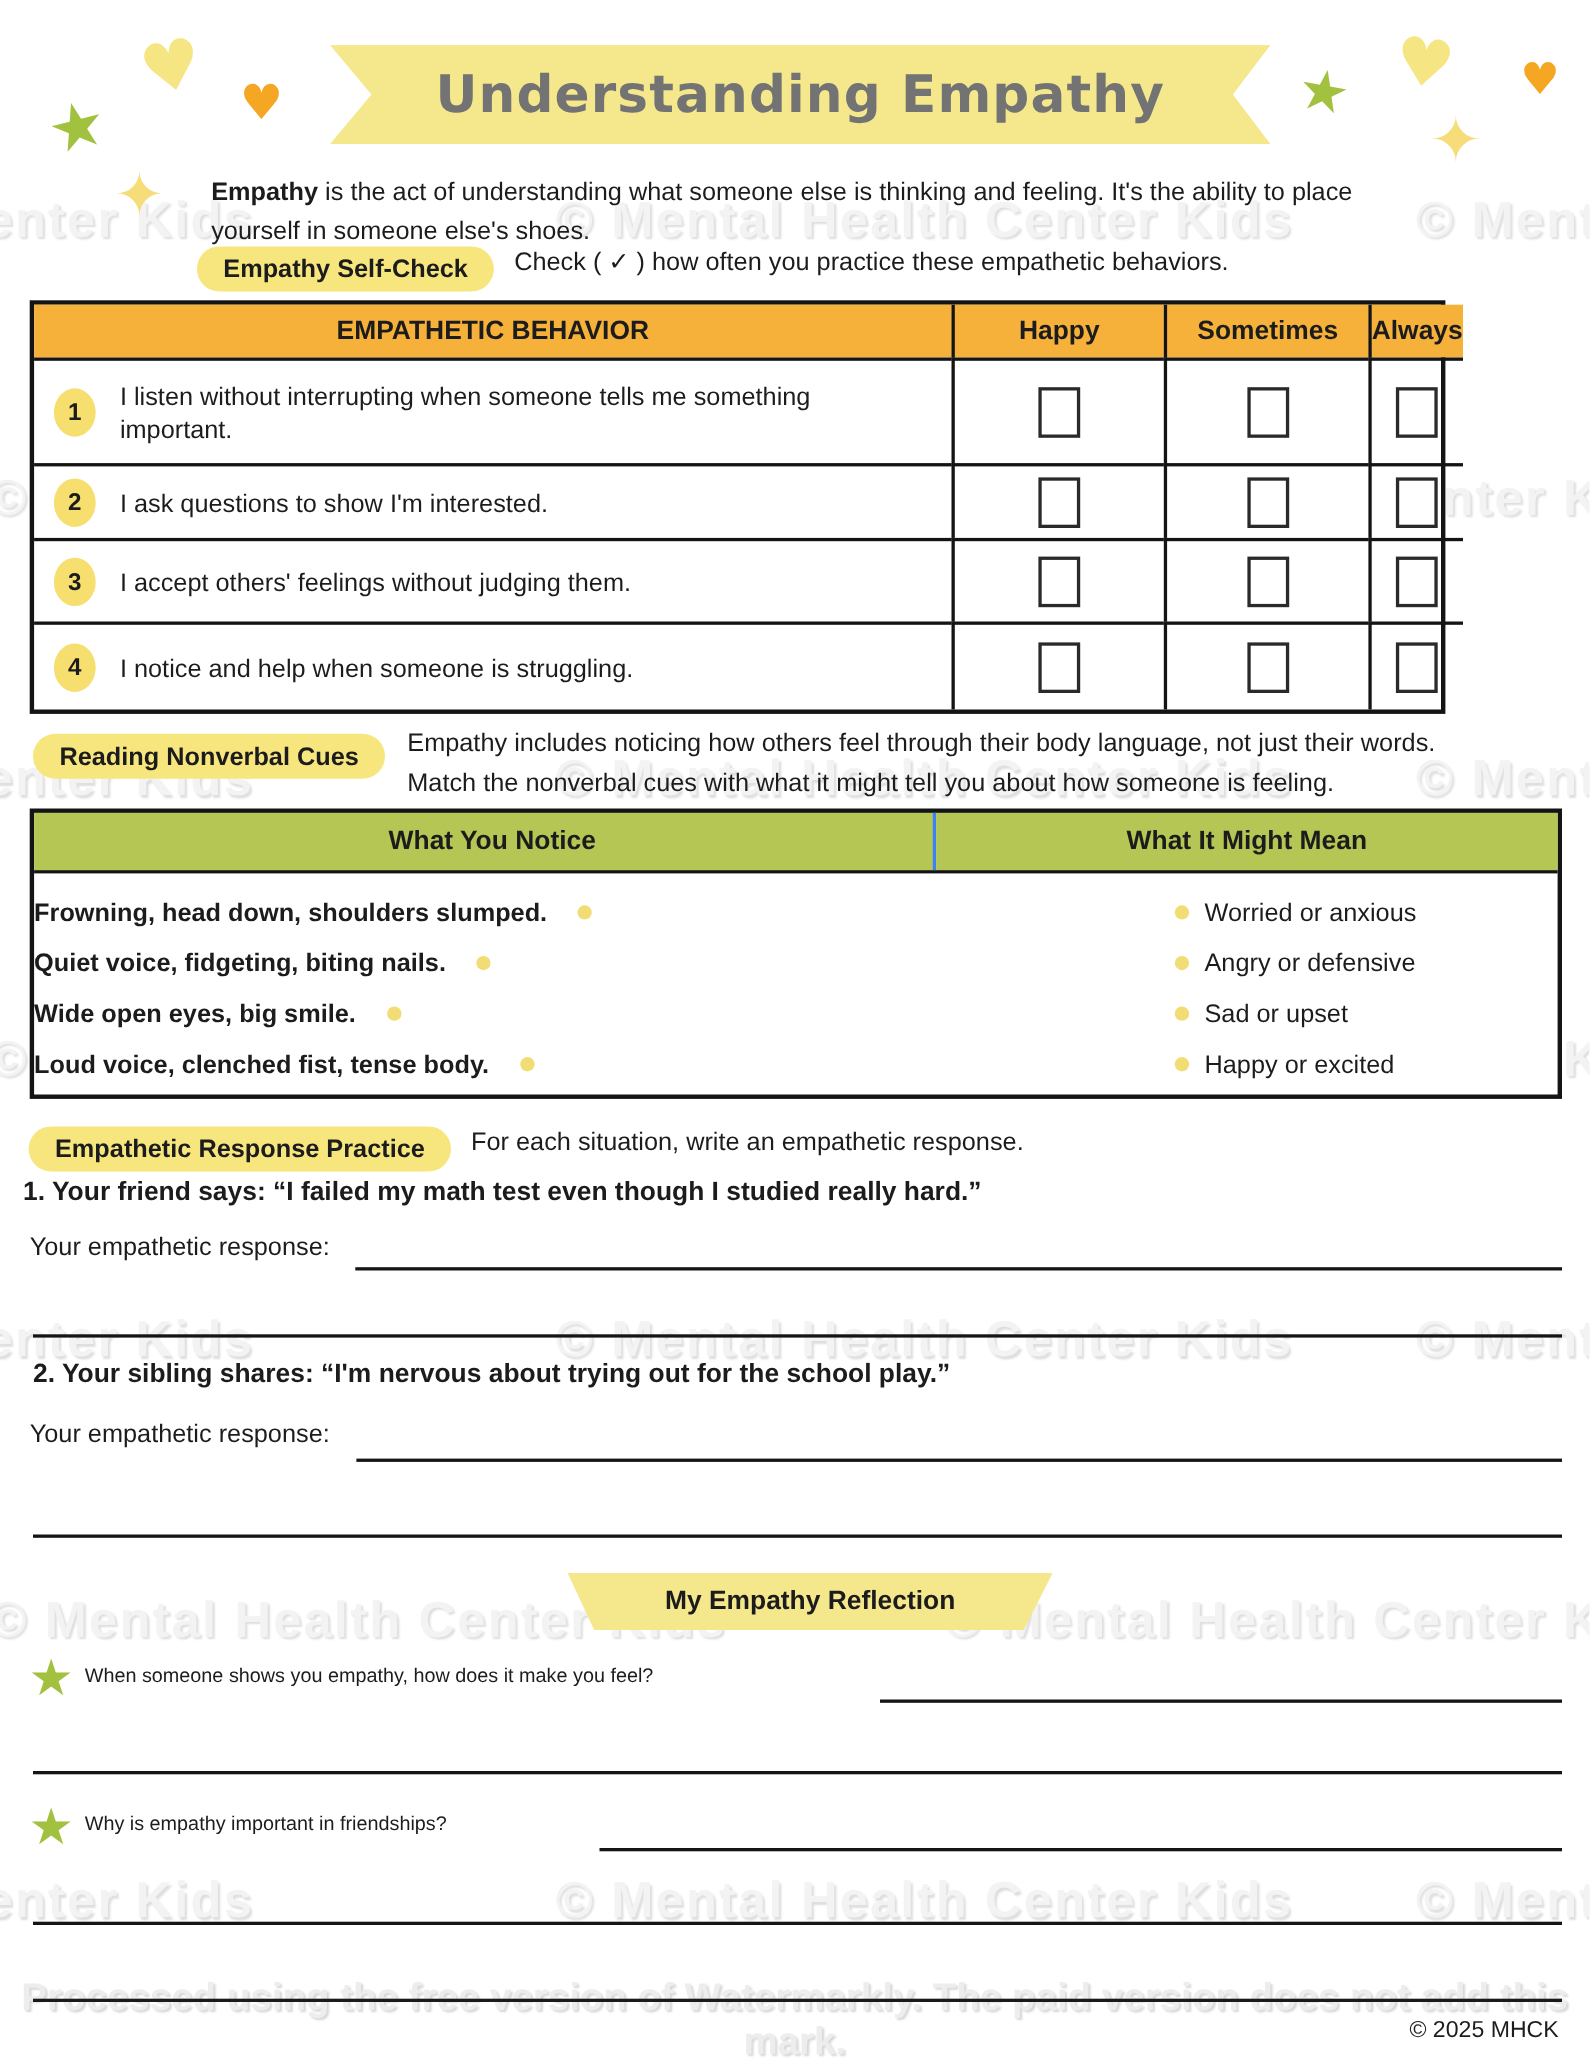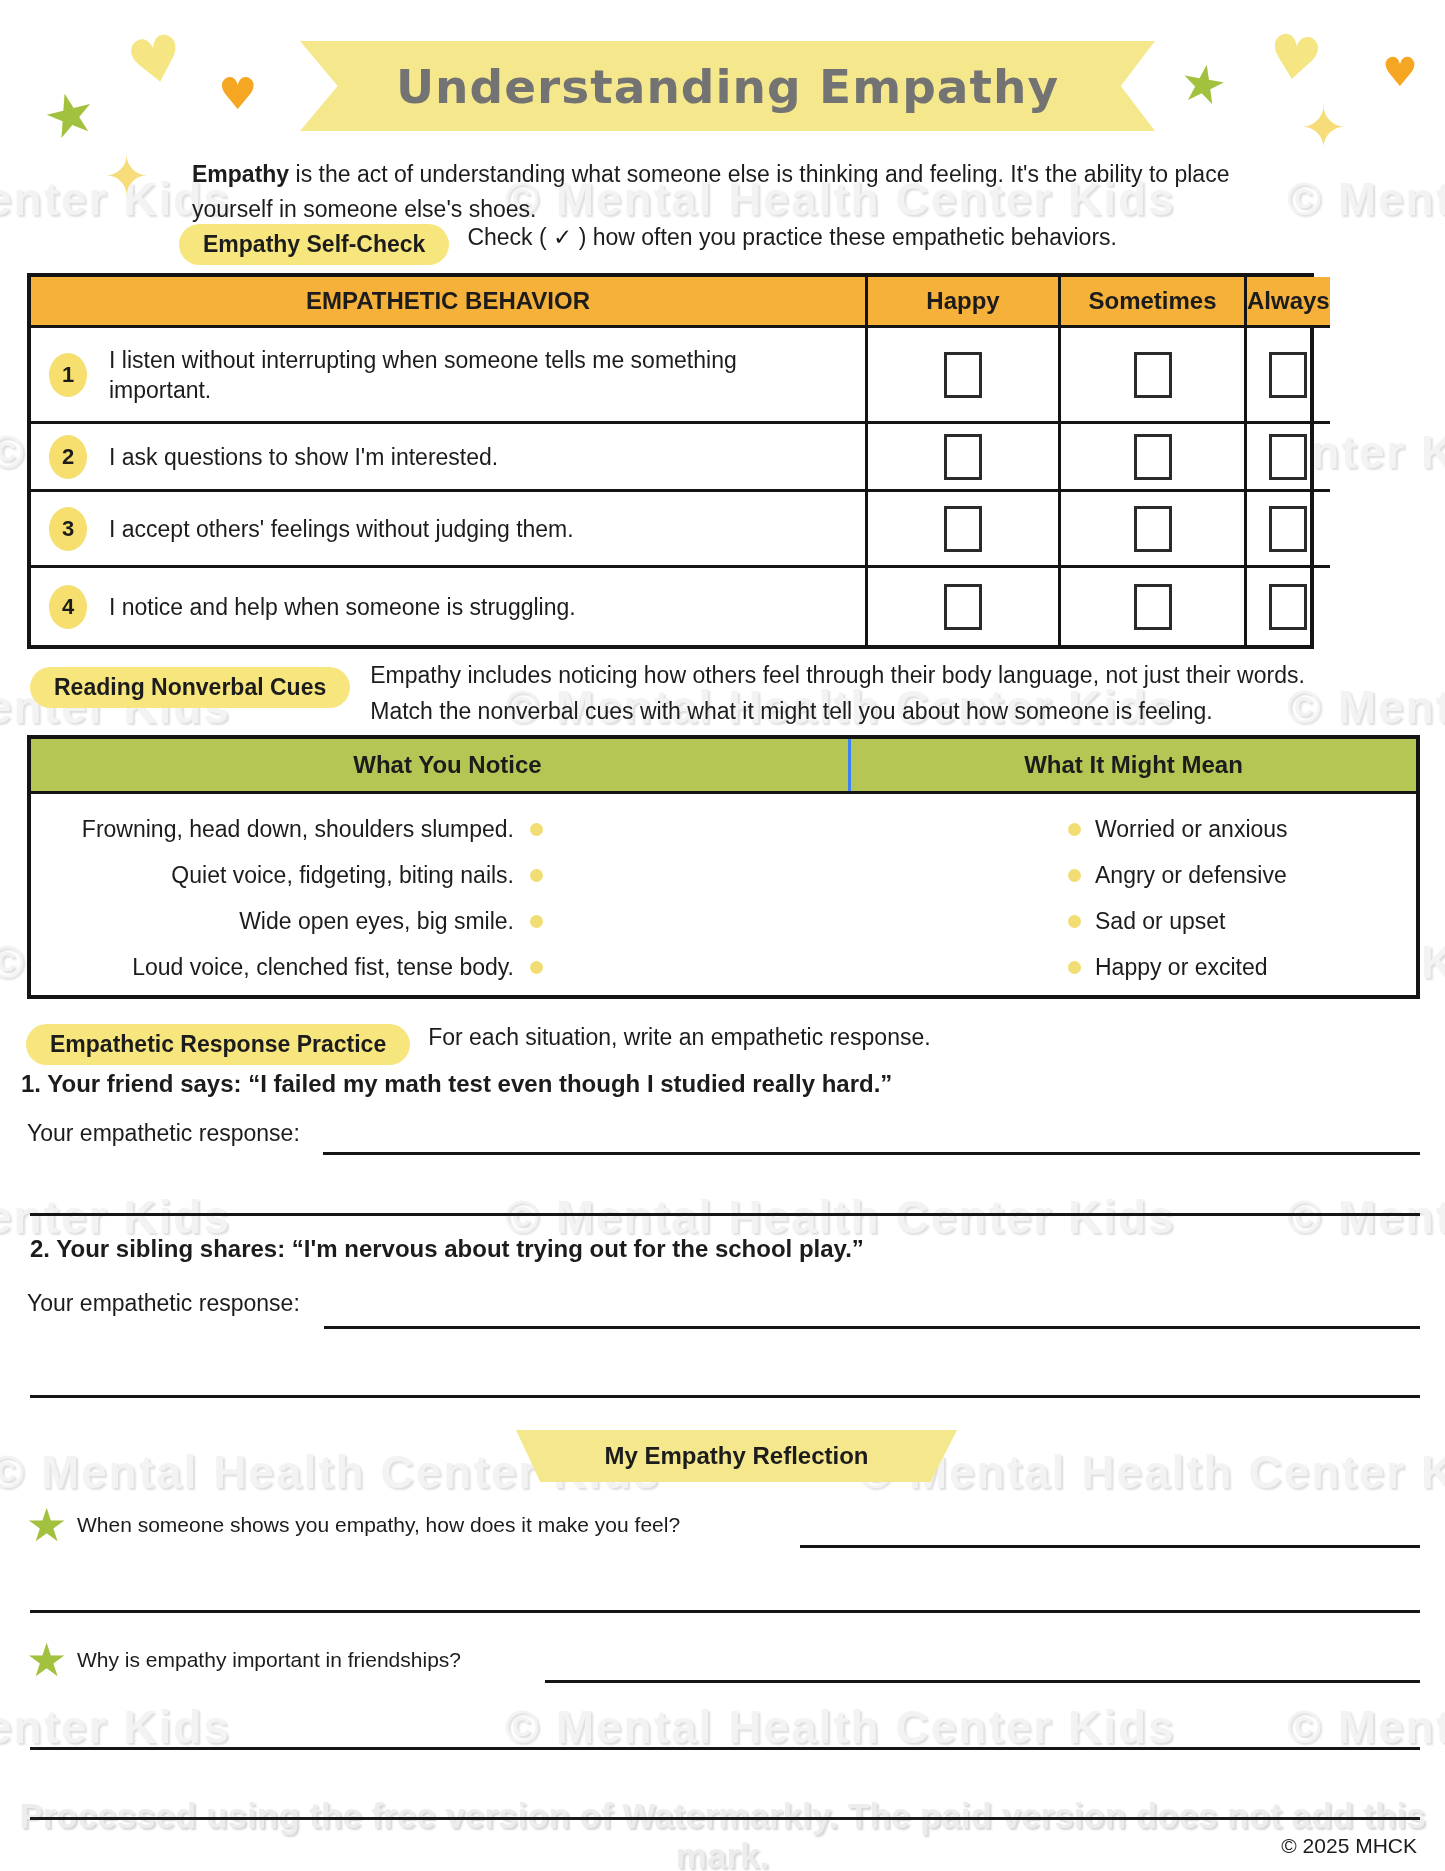--- a/index.html
+++ b/index.html
@@ -72,40 +72,40 @@
   .t2-head .hcell{
     background:var(--green-header); display:flex; align-items:center; justify-content:center;
     font-weight:bold; font-size:24px; box-sizing:border-box;
   }
   .t2-head .hcell.left{width:820px; border-right:3px solid #3b82f6;padding-left:16px;}
   .t2-head .hcell.right{flex:1;}
   .t2-body{position:relative; padding-top:12px;}
   .m-row{position:relative; height:46px;}
   .m-cue{
     position:absolute; left:0; top:0; width:512px; height:46px;
-    display:flex; align-items:center; justify-content:flex-end; gap:16px; font-size:23px;
+    display:flex; align-items:center; gap:28px; font-size:23px;font-weight:bold;
   }
   .m-mean{
     position:absolute; left:1037px; top:0; height:46px;
     display:flex; align-items:center; gap:14px; font-size:23px;
   }
   .dot{width:13px; height:13px; border-radius:50%; background:var(--dot-yellow); flex:0 0 auto;}
   
   .prompt{position:absolute; font-weight:bold; font-size:24px; z-index:2;}
   .resp-label{position:absolute; font-size:23px; z-index:2;}
   .wline{position:absolute; border-top:3px solid #151515; height:0; z-index:2;}
   
   .ref-banner{
     position:absolute; left:516px; top:1430px; width:441px; height:52px;
     background:var(--banner-yellow); z-index:2;
     clip-path:polygon(0 0,100% 0,94% 100%,5.5% 100%);
     display:flex; align-items:center; justify-content:center;
     font-weight:bold; font-size:24px;
   }
-  .ref-q{position:absolute; font-size:21px; z-index:2;}
+  .ref-q{position:absolute; font-size:18px; z-index:2;}
   .ref-star{position:absolute; font-size:46px; color:var(--star-green); z-index:2; font-family:"DejaVu Sans", sans-serif;}
   
   .copyright{position:absolute; right:28px; top:1834px; font-size:21px; z-index:2;}
   .strike{position:absolute; left:30px; top:1817px; width:1390px; border-top:3px solid #1a1a1a; z-index:4;}
 </style>
 </head>
 <body>
 
 <div class="page">
 

